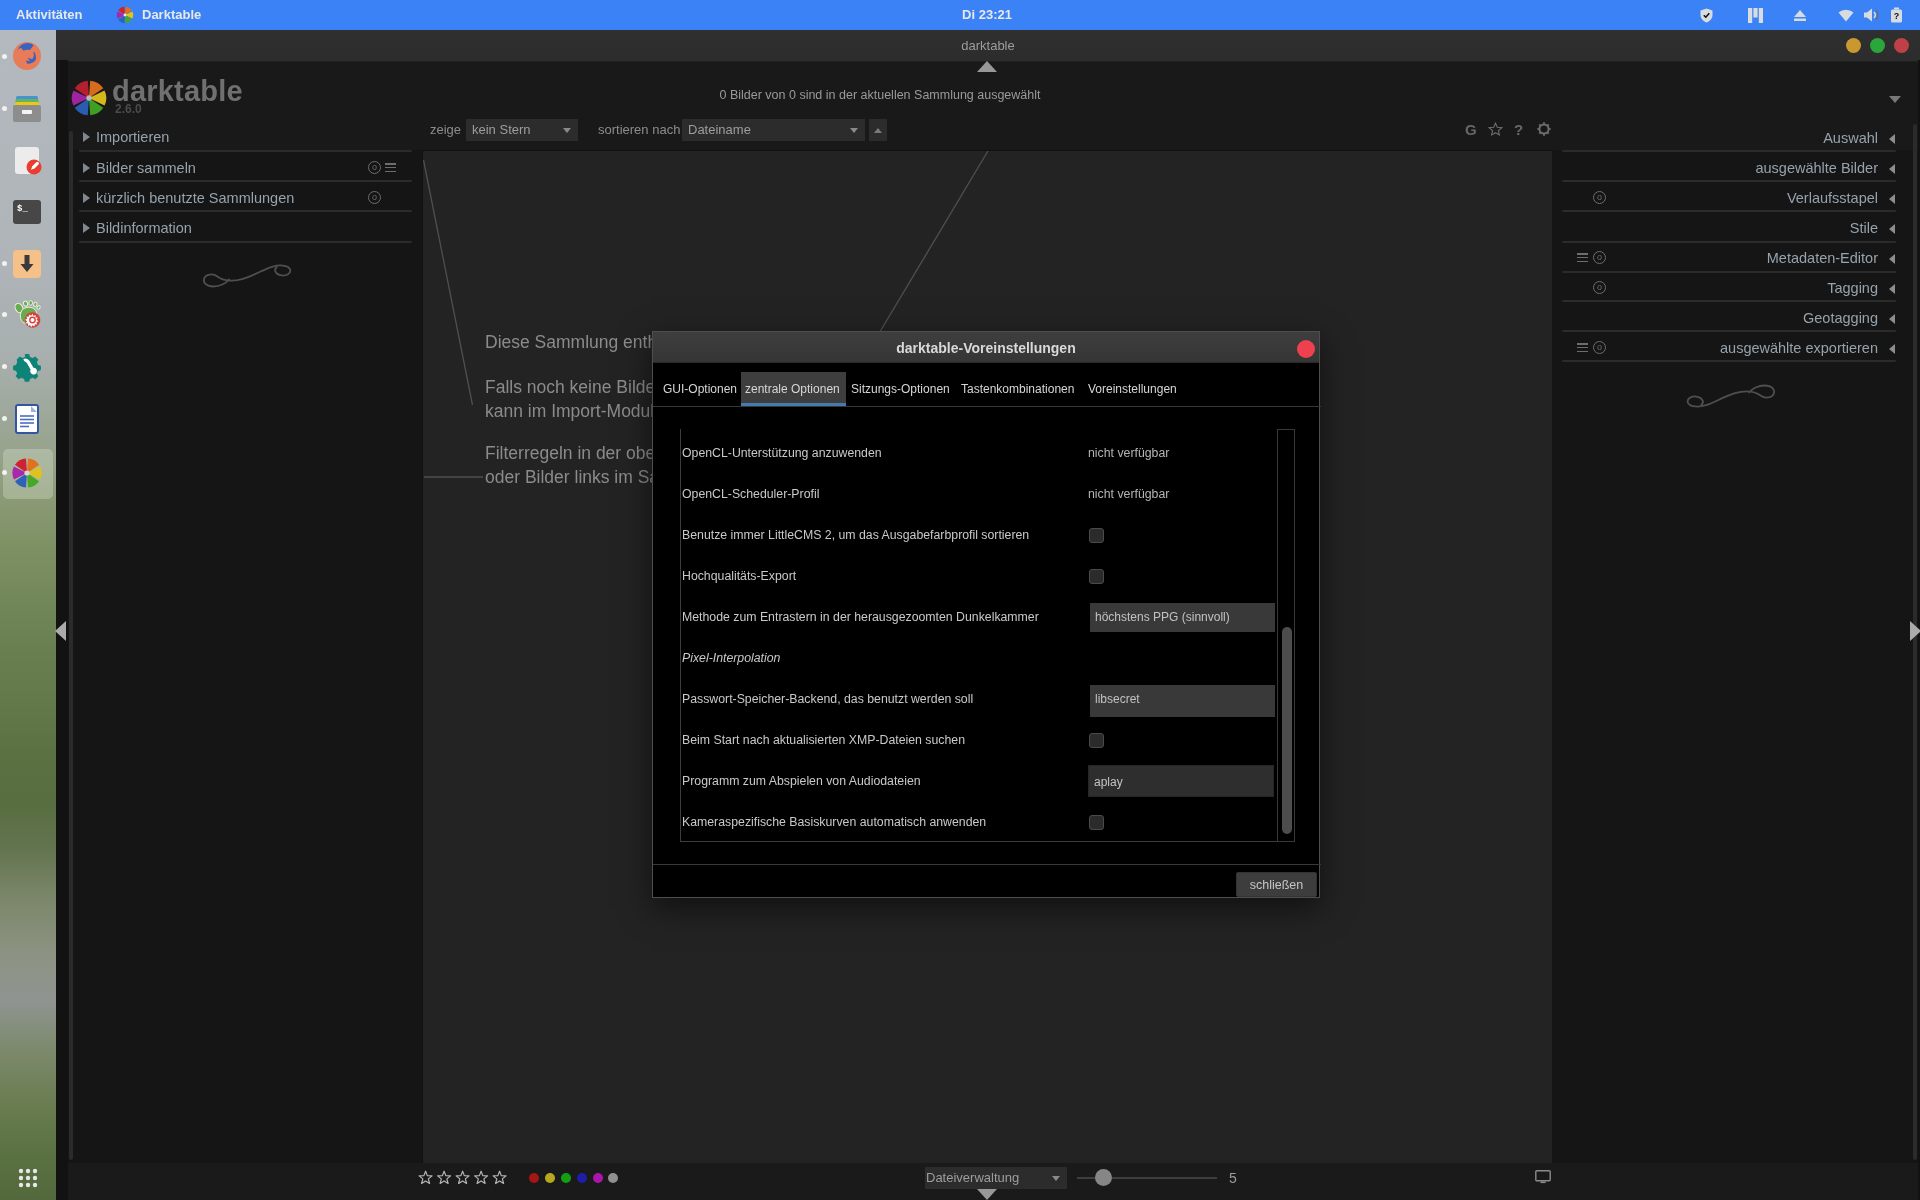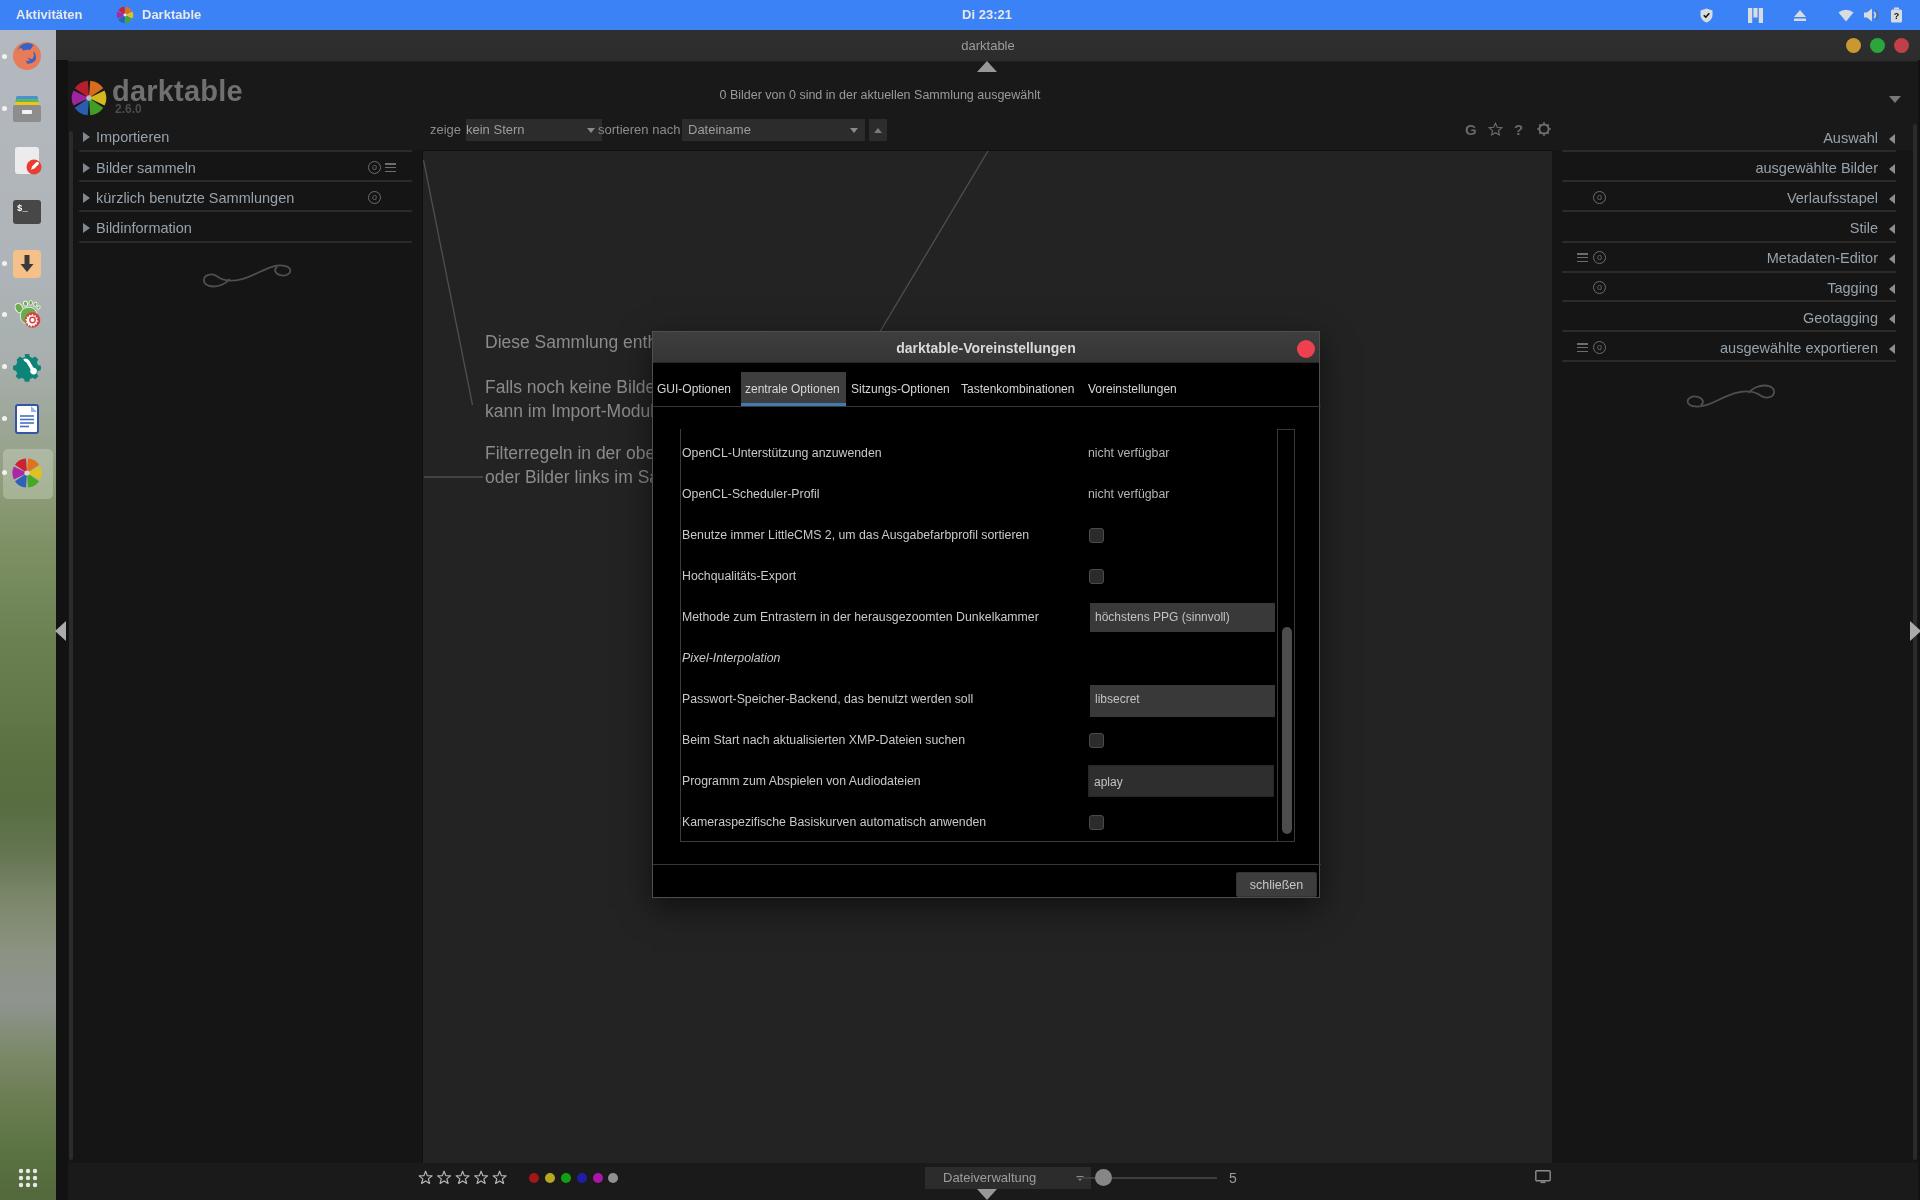--- a/index.html
+++ b/index.html
@@ -238,21 +238,21 @@
           <path d="M11 7 H13.7"></path>
           <path d="M2.3 2.3 L4.2 4.2"></path>
           <path d="M9.8 9.8 L11.7 11.7"></path>
           <path d="M11.7 2.3 L9.8 4.2"></path>
           <path d="M4.2 9.8 L2.3 11.7"></path>
         </g>
         <circle cx="7" cy="7" r="2" fill="#191919"></circle>
       </svg>
 
   <div class="abs lbl" style="left:374px;top:89px;">zeige</div>
-  <div class="abs combo" style="left:410px;top:89px;width:136px;box-sizing:border-box;">kein Stern<span class="arr"></span></div>
+  <div class="abs combo" style="left:410px;top:89px;width:112px;padding-left:6px;box-sizing:border-box;">kein Stern<span class="arr"></span></div>
   <div class="abs lbl" style="left:542px;top:89px;">sortieren nach</div>
   <div class="abs combo" style="left:626px;top:89px;width:183px;padding-left:6px;box-sizing:border-box;">Dateiname<span class="arr"></span></div>
   <div class="abs combo" style="left:813px;top:89px;width:18px;">
         <span style="position:absolute;left:5px;top:9px;width:0;height:0;border-left:4px solid transparent;border-right:4px solid transparent;border-bottom:5px solid #7a7a7a;"></span>
       </div>
 
   <div id="leftpanel" class="abs"></div>
   <div id="centerarea" class="abs"></div>
   <div id="rightpanel" class="abs"></div>
   <div id="bottombar" class="abs"></div>
@@ -350,38 +350,38 @@
         <path d="M0.00,-6.80 L1.70,-2.35 L6.47,-2.10 L2.76,0.90 L4.00,5.50 L0.00,2.90 L-4.00,5.50 L-2.76,0.90 L-6.47,-2.10 L-1.70,-2.35 Z" transform="translate(44.6,8)" fill="none" stroke="#b5b5b5" stroke-width="1.2" stroke-linejoin="round"></path>
         <path d="M0.00,-6.80 L1.70,-2.35 L6.47,-2.10 L2.76,0.90 L4.00,5.50 L0.00,2.90 L-4.00,5.50 L-2.76,0.90 L-6.47,-2.10 L-1.70,-2.35 Z" transform="translate(63.1,8)" fill="none" stroke="#b5b5b5" stroke-width="1.2" stroke-linejoin="round"></path>
         <path d="M0.00,-6.80 L1.70,-2.35 L6.47,-2.10 L2.76,0.90 L4.00,5.50 L0.00,2.90 L-4.00,5.50 L-2.76,0.90 L-6.47,-2.10 L-1.70,-2.35 Z" transform="translate(81.6,8)" fill="none" stroke="#b5b5b5" stroke-width="1.2" stroke-linejoin="round"></path>
       </svg>
   <div class="abs cdot" style="left:473px;top:1143px;background:#a61616;"></div>
   <div class="abs cdot" style="left:489px;top:1143px;background:#b5aa1e;"></div>
   <div class="abs cdot" style="left:505px;top:1143px;background:#12a012;"></div>
   <div class="abs cdot" style="left:521px;top:1143px;background:#1e1ea8;"></div>
   <div class="abs cdot" style="left:537px;top:1143px;background:#aa16aa;"></div>
   <div class="abs cdot" style="left:552px;top:1143px;background:#909090;"></div>
-  <div class="abs combo" style="left:869px;top:1137px;width:166px;padding-left:18px;box-sizing:border-box;">Dateiverwaltung<span class="arr"></span></div>
+  <div class="abs combo" style="left:869px;top:1137px;width:142px;padding-left:1px;box-sizing:border-box;">Dateiverwaltung<span class="arr"></span></div>
   <div class="abs" style="left:1021px;top:1147px;width:140px;height:2px;background:#3e3e3e;"></div>
   <div class="abs" style="left:1039px;top:1139px;width:17px;height:17px;border-radius:50%;background:#868686;"></div>
   <div class="abs" style="left:1173px;top:1140px;font-size:14px;color:#9c9c9c;">5</div>
   <svg class="abs" style="left:1479px;top:1140px;" width="16" height="14" viewBox="0 0 16 14">
         <rect x="0.8" y="0.8" width="14.4" height="10" rx="1" fill="none" stroke="#8b8b8b" stroke-width="1.4"></rect>
         <rect x="5.5" y="11.5" width="5" height="1.6" fill="#8b8b8b"></rect>
       </svg>
   <div class="abs" style="left:921px;top:1159px;width:0;height:0;border-left:10px solid transparent;border-right:10px solid transparent;border-top:11px solid #989898;"></div>
 </div>
 
 <div id="dialog" class="abs">
   <div id="dlgtitle" class="abs">
         <div class="t abs">darktable-Voreinstellungen</div>
       </div>
   <div class="abs" style="left:644px;top:8px;width:18px;height:18px;border-radius:50%;background:#ef4050;"></div>
   <div class="abs" style="left:88px;top:40px;width:105px;height:34px;background:#3e3e3e;border-bottom:3px solid #4579b2;box-sizing:border-box;"></div>
-  <div class="abs tab" style="left:4px;">GUI-Optionen</div>
+  <div class="abs tab" style="left:10px;">GUI-Optionen</div>
   <div class="abs tab" style="left:92px;">zentrale Optionen</div>
   <div class="abs tab" style="left:198px;">Sitzungs-Optionen</div>
   <div class="abs tab" style="left:308px;">Tastenkombinationen</div>
   <div class="abs tab" style="left:435px;">Voreinstellungen</div>
   <div class="abs" style="left:0;top:74px;width:668px;height:1px;background:#373737;"></div>
   <div id="dlgframe" class="abs"></div>
   <div class="abs" style="left:624px;top:97px;width:18px;height:413px;border:1px solid #383838;box-sizing:border-box;"></div>
       <div id="dlgscroll" class="abs" style="left:629px;top:295px;height:207px;"></div>
 
   <div class="abs drow" style="left:29px;top:114px;">OpenCL-Unterstützung anzuwenden</div>

